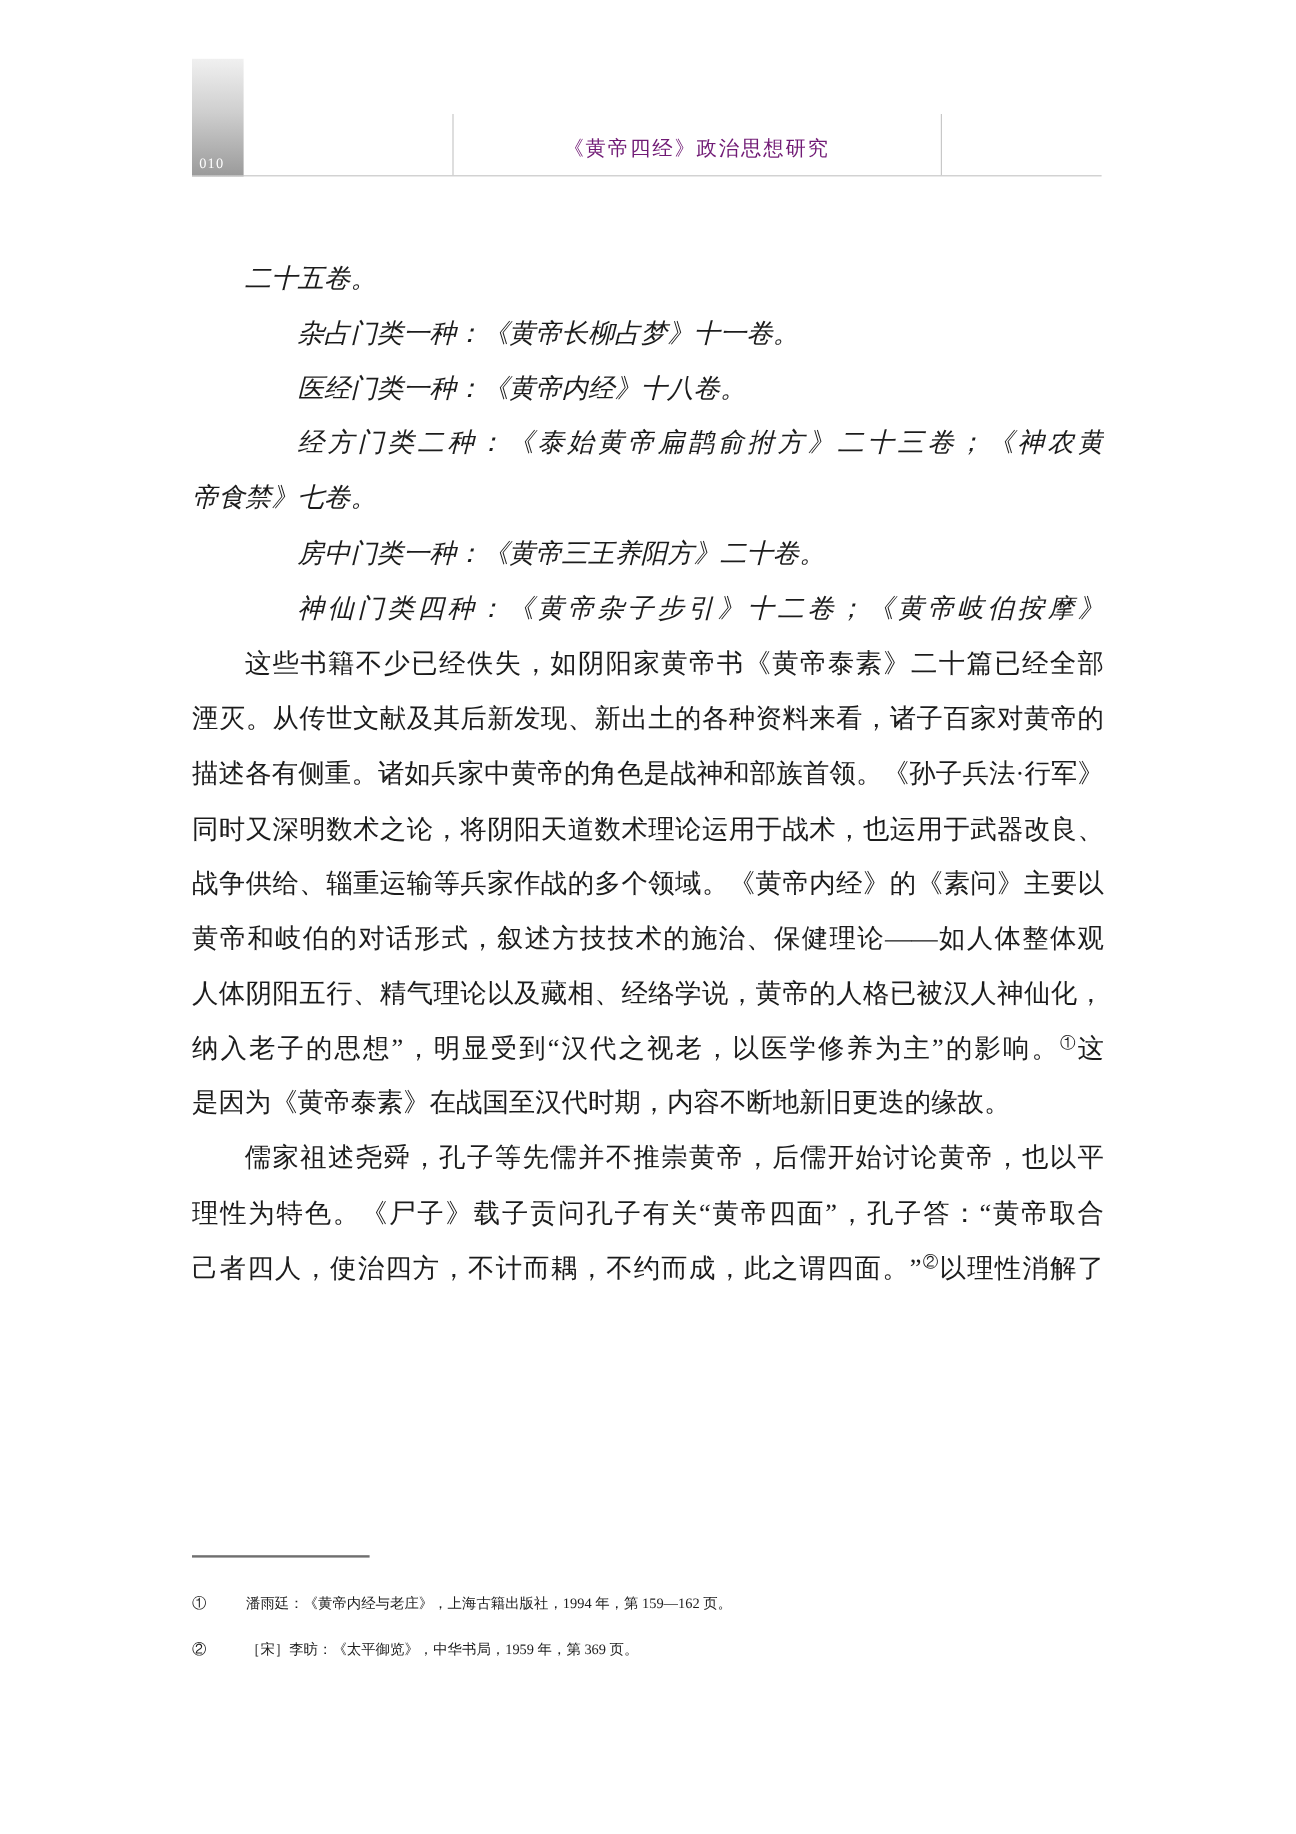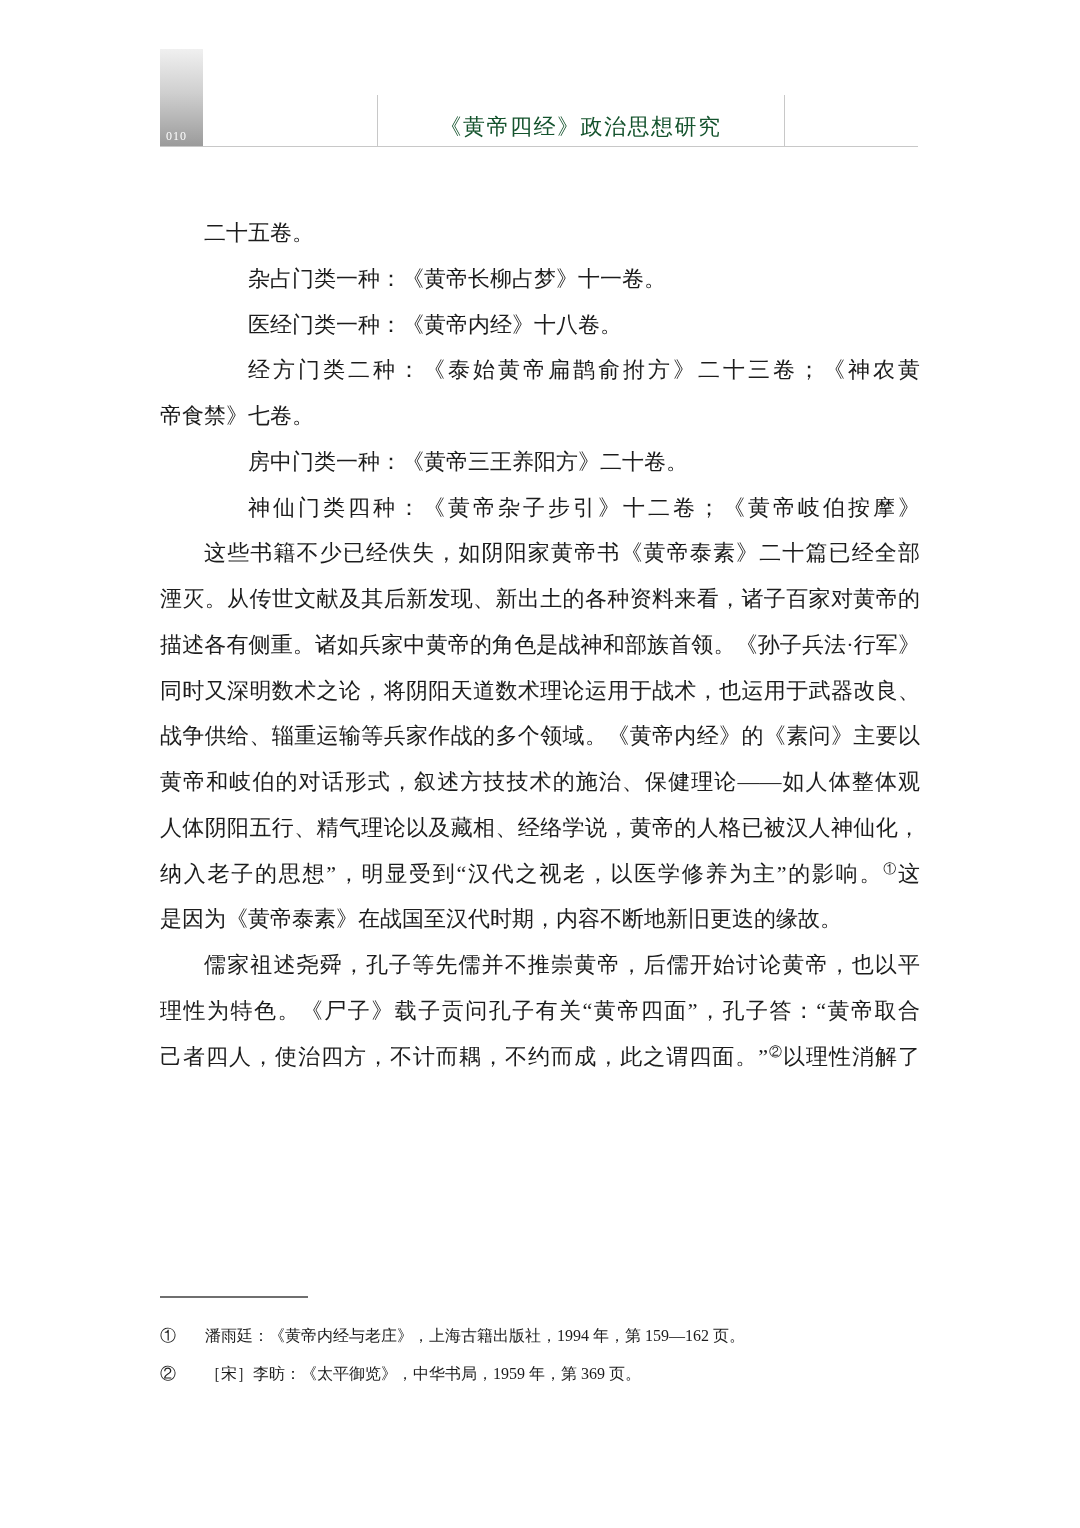--- a/index.html
+++ b/index.html
@@ -34,45 +34,45 @@
     background:var(--rule);
   }
   .header-tick{
     position:absolute;top:95px;width:1px;height:51px;
     background:var(--rule);
   }
   .tick-left{left:377px;}
   .tick-right{left:784px;}
   .running-title{
     position:absolute;left:377px;width:407px;top:112px;
-    text-align:center;font-size:22px;letter-spacing:1.5px;color:#14532d;
+    text-align:center;font-size:17px;letter-spacing:1.5px;color:#701a75;
   }
   
   .body-flow{
     position:absolute;left:160px;top:210px;width:760px;
     font-size:22px;line-height:45.75px;
   }
   .line{height:45.75px;overflow:hidden;text-align:left;}
   .line.just{text-align:justify;text-align-last:justify;}
   .i-0{text-indent:0;}
   .i-2{text-indent:2em;}
   .i-4{text-indent:4em;}
-  .t-quote{font-family:"DejaVu Serif","Liberation Serif",serif;}
+  .t-quote{font-style:italic;font-family:"DejaVu Serif","Liberation Serif",serif;}
   sup.note-ref{
     font-size:13px;line-height:0;vertical-align:baseline;
     position:relative;top:-0.55em;font-style:normal;
   }
   
   .footnote-separator{
     position:absolute;left:160px;top:1296px;width:148px;height:2px;
     background:var(--separator);
   }
   .footnotes{
     position:absolute;left:160px;top:1317px;width:760px;
-    font-size:16px;line-height:38px;
+    font-size:12px;line-height:38px;
   }
   .footnote .marker{display:inline-block;width:45px;}
 </style>
 </head>
 <body>
 
 <div class="page">
 
   <div class="page-bar">
     <span class="page-number">010</span>

